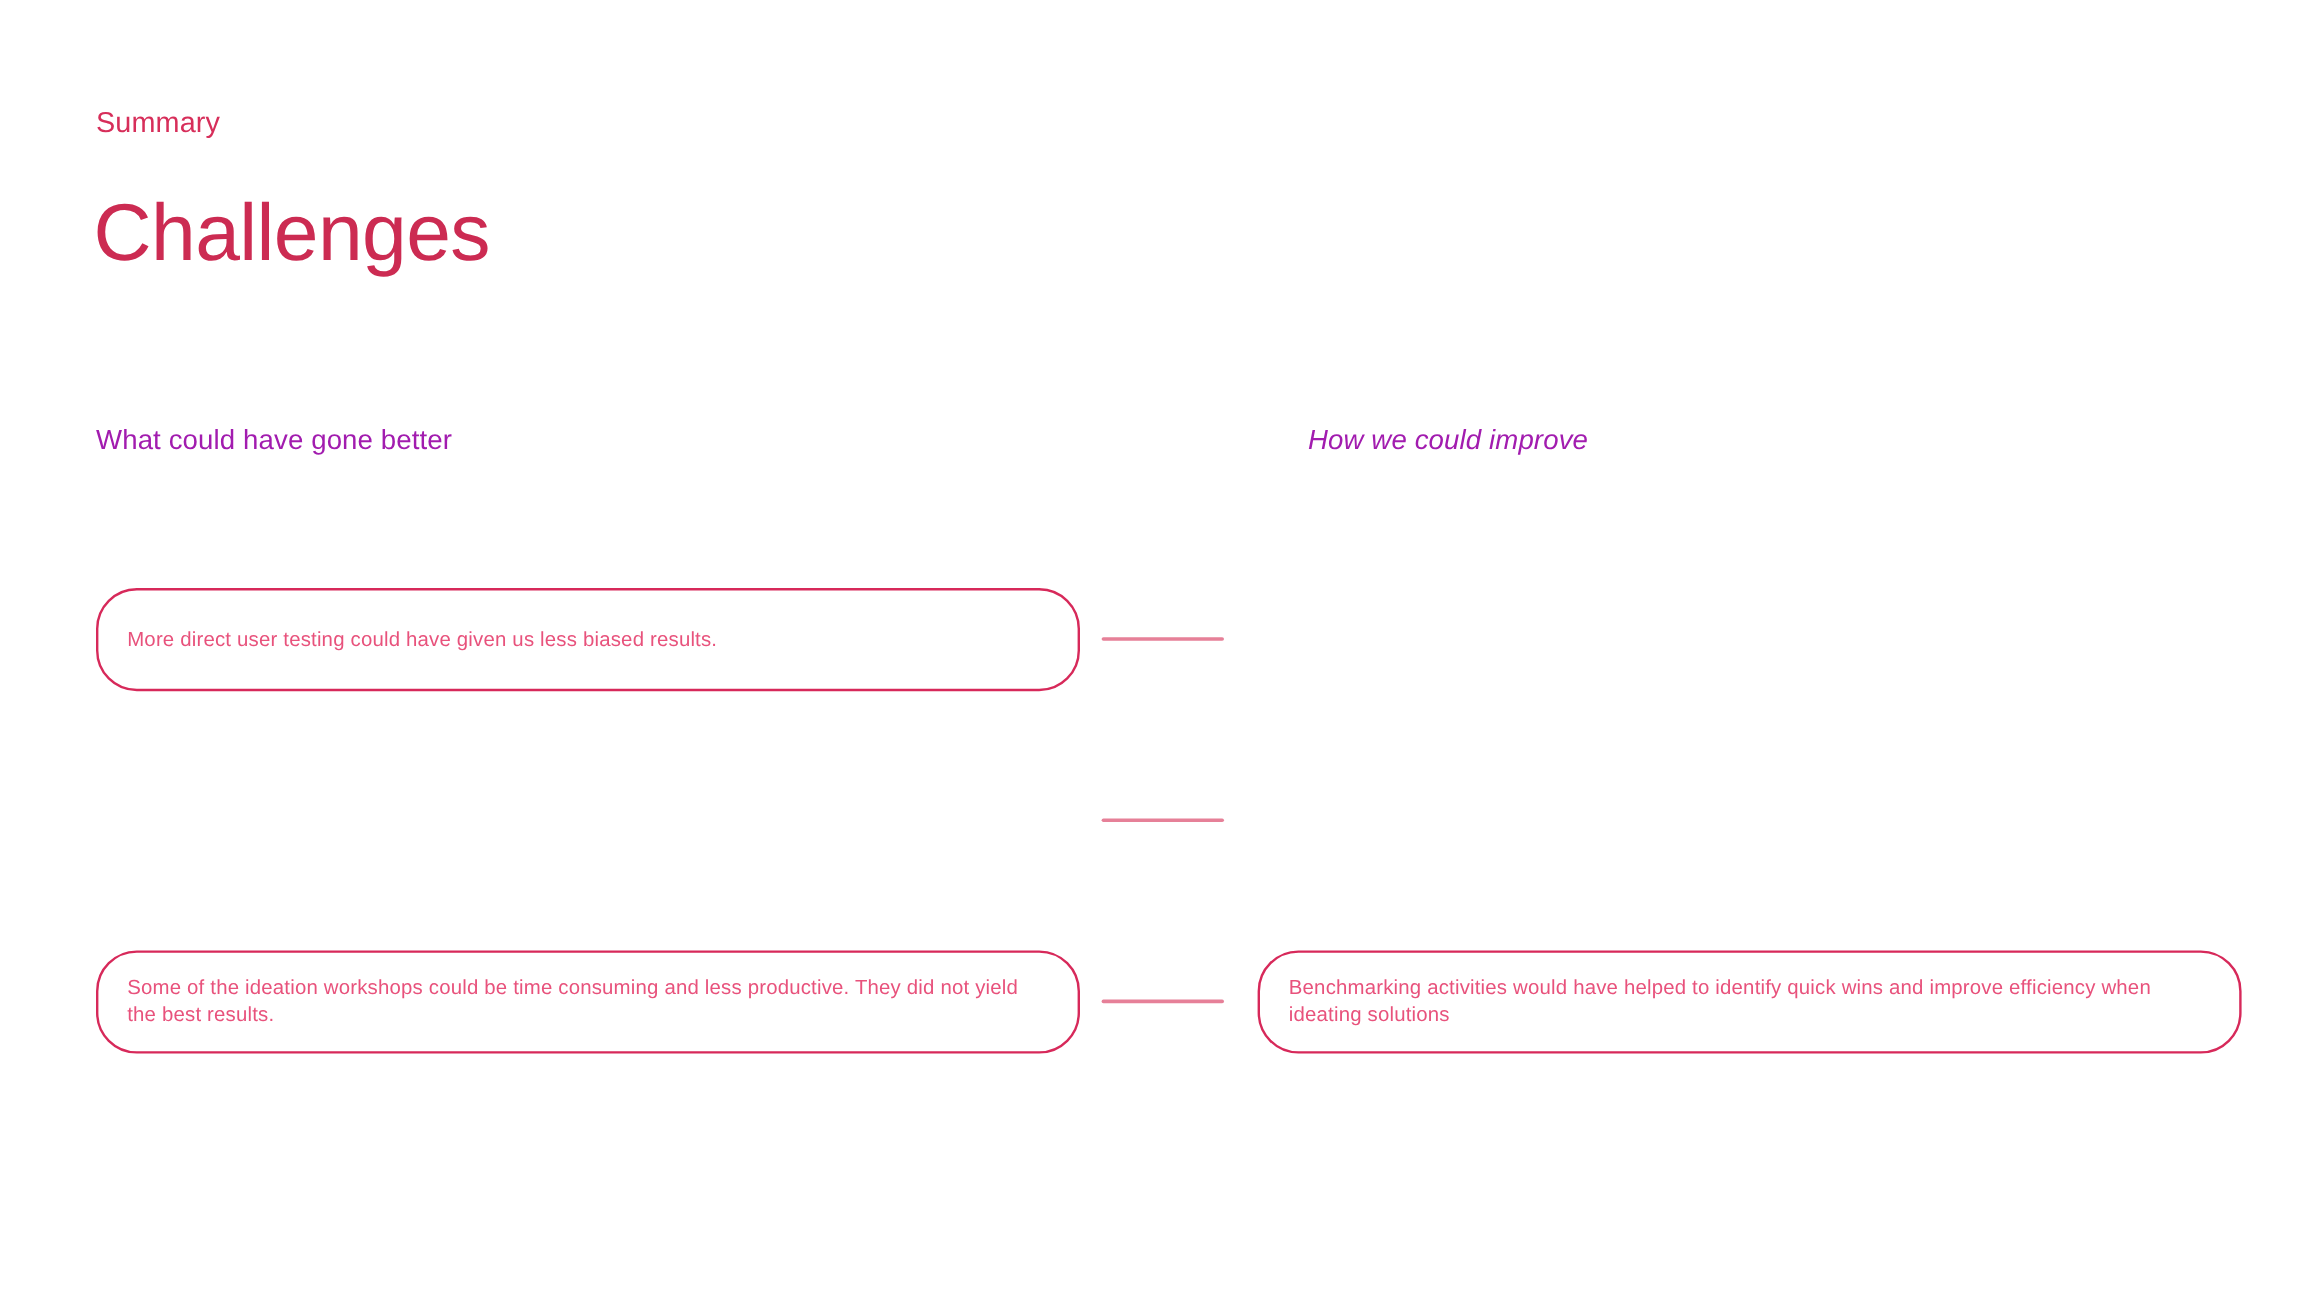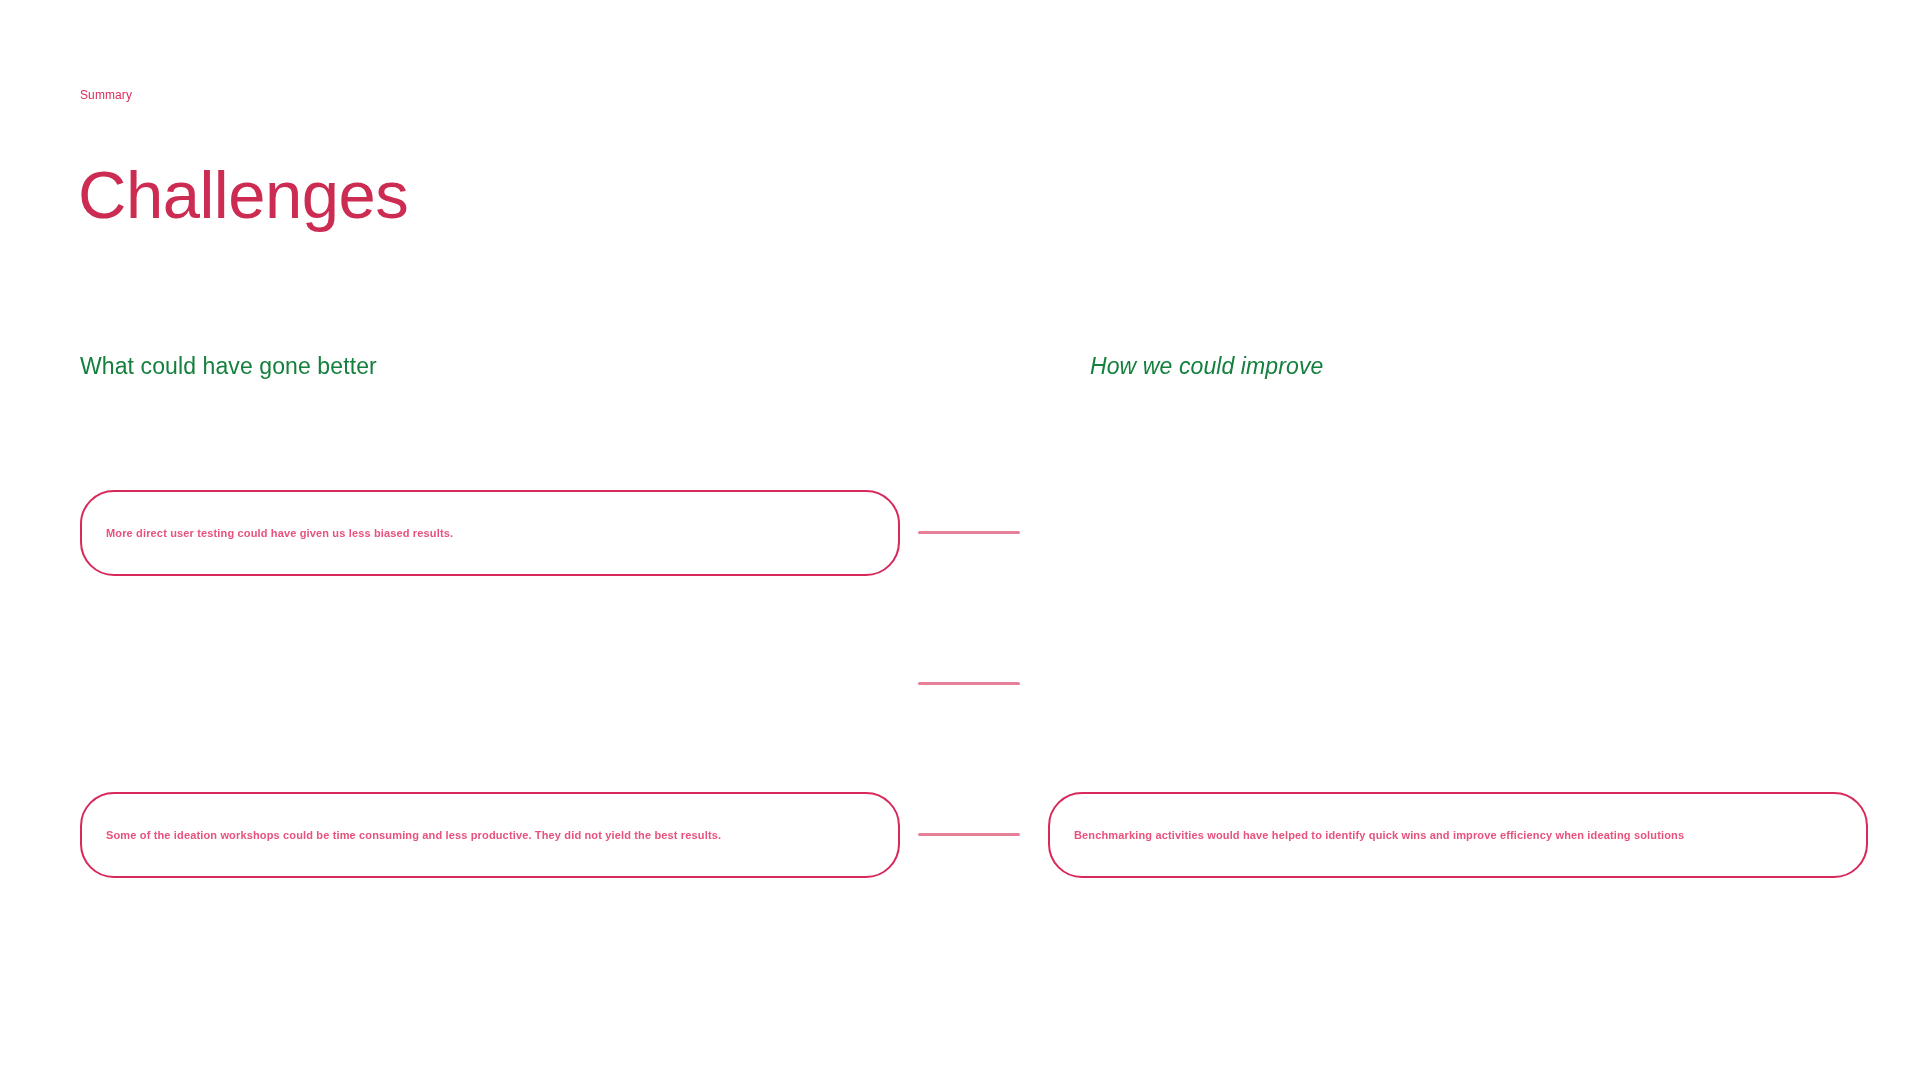--- a/index.html
+++ b/index.html
@@ -18,21 +18,21 @@
     width: 1920px;
     height: 1080px;
     background: #ffffff;
   }
 
   
   .eyebrow {
     position: absolute;
     left: 80px;
     top: 88px;
-    font-size: 12px;
+    font-size: 24px;
     font-weight: 400;
     letter-spacing: 0.1px;
     color: #d72e5a;
     line-height: 1.25;
     white-space: nowrap;
   }
 
   .page-title {
     position: absolute;
     left: 78px;
@@ -45,21 +45,21 @@
     white-space: nowrap;
   }
 
   
   .col-heading {
     position: absolute;
     top: 352px;
     font-size: 23px;
     font-weight: 400;
     letter-spacing: 0.1px;
-    color: #15803d;
+    color: #a21caf;
     line-height: 1.25;
     white-space: nowrap;
   }
   .col-heading.left  { left: 80px; }
   .col-heading.right { left: 1090px; font-style: italic; }
 
   
   .rows {
     position: absolute;
     left: 0;
@@ -91,22 +91,22 @@
   }
 
   .card-right {
     position: absolute;
     left: 1048px;
     width: 820px;
   }
 
   .card-text {
     padding: 0 24px;
-    font-size: 11px;
-    font-weight: 700;
+    font-size: 17px;
+    font-weight: 400;
     letter-spacing: 0.15px;
     color: #e8527c;
     line-height: 1.35;
   }
 
   .connector {
     position: absolute;
     left: 918px;
     top: 41px;
     width: 102px;

